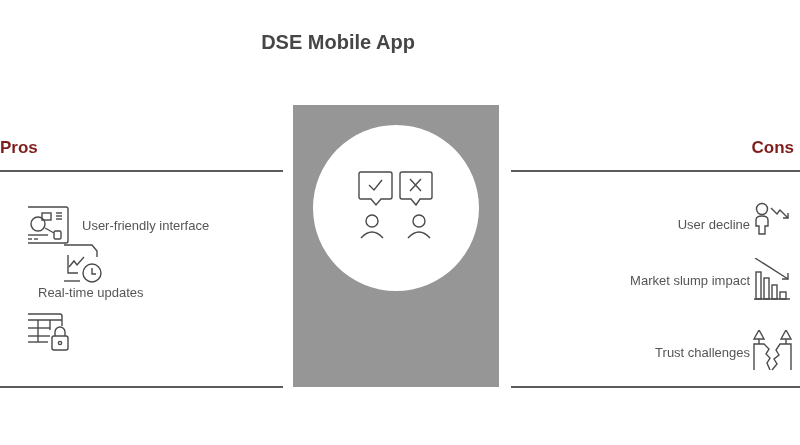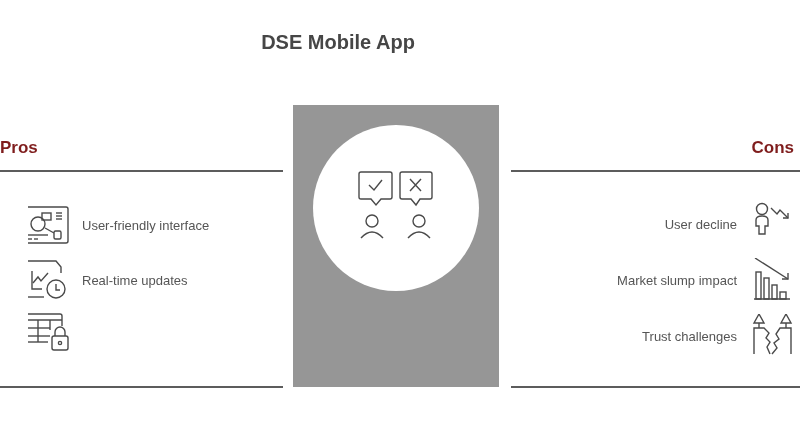--- a/index.html
+++ b/index.html
@@ -8,21 +8,21 @@
   .title { position:absolute; left:0; width:676px; top:31px; text-align:center;
            font-size:20px; font-weight:bold; color:#464646; }
   .side-head { position:absolute; top:138px; font-size:17px; font-weight:bold; color:#7f1d1d; }
   .pros-head { left:0; }
   .cons-head { right:6px; text-align:right; }
   .rule { position:absolute; height:2px; background:#5c5c5c; }
   .item { position:absolute; height:40px; display:flex; align-items:center; font-size:13px; color:#555;padding-left:28px; }
   .pros .item { left:0; }
   .pros .item .label { margin-left:10px; }
   .cons .item { right:4px; flex-direction:row-reverse; }
-  .cons .item .label { margin-right:15px; }
+  .cons .item .label { margin-right:2px; }
   .icon svg { display:block; }
   .center-panel { position:absolute; left:293px; top:105px; width:206px; height:282px; background:#969696; }
   .center-circle { position:absolute; left:20px; top:20px; width:166px; height:166px; border-radius:50%; background:#fff; }
   .center-circle svg { position:absolute; left:43px; top:43px; }
 </style>
 </head>
 <body>
 
 <div class="title">DSE Mobile App</div>
 
@@ -42,21 +42,21 @@
         <line x1="17" y1="22" x2="26" y2="27"></line>
         <rect x="26" y="25" width="7" height="8" rx="1.5"></rect>
         <line x1="0" y1="29" x2="20" y2="29"></line>
         <line x1="0" y1="33" x2="4" y2="33"></line>
           <line x1="6" y1="33" x2="10" y2="33"></line>
       </svg>
     </span>
     <span class="label">User-friendly interface</span>
   </div>
 
-  <div class="item" style="top:260px;">
+  <div class="item" style="top:243px;flex-direction:column;">
     <span class="icon">
       <svg width="44" height="42" viewBox="0 0 44 42" fill="none" stroke="#4a4a4a" stroke-width="1.4">
         <path d="M-4 2 H28 L33 8 V14"></path>
         <path d="M4 12 V30 H14"></path>
         <path d="M5 24 L10 18 L13 22 L20 14"></path>
         <line x1="-4" y1="38" x2="16" y2="38"></line>
         <circle cx="28" cy="30" r="9"></circle>
         <path d="M28 25 V31 H32"></path>
       </svg>
     </span>
@@ -122,21 +122,21 @@
         <rect x="4" y="14" width="5" height="27"></rect>
         <rect x="12" y="20" width="5" height="21"></rect>
         <rect x="20" y="27" width="5" height="14"></rect>
         <rect x="28" y="34" width="6" height="7"></rect>
         <line x1="2" y1="41" x2="38" y2="41"></line>
       </svg>
     </span>
     <span class="label">Market slump impact</span>
   </div>
 
-  <div class="item" style="top:316px;">
+  <div class="item" style="top:332px;">
     <span class="icon">
       <svg width="44" height="44" viewBox="0 0 44 44" fill="none" stroke="#4a4a4a" stroke-width="1.4">
         <path d="M7 0 L12 9 H2 Z"></path>
         <line x1="7" y1="9" x2="7" y2="14"></line>
         <path d="M34 0 L39 9 H29 Z"></path>
         <line x1="34" y1="9" x2="34" y2="14"></line>
         <path d="M2 40 V14 H12 L17 19 L14 24 L18 28 L15 33 L18 40"></path>
         <path d="M39 40 V14 H28 L24 20 L27 25 L22 29 L25 34 L20 40"></path>
       </svg>
     </span>

